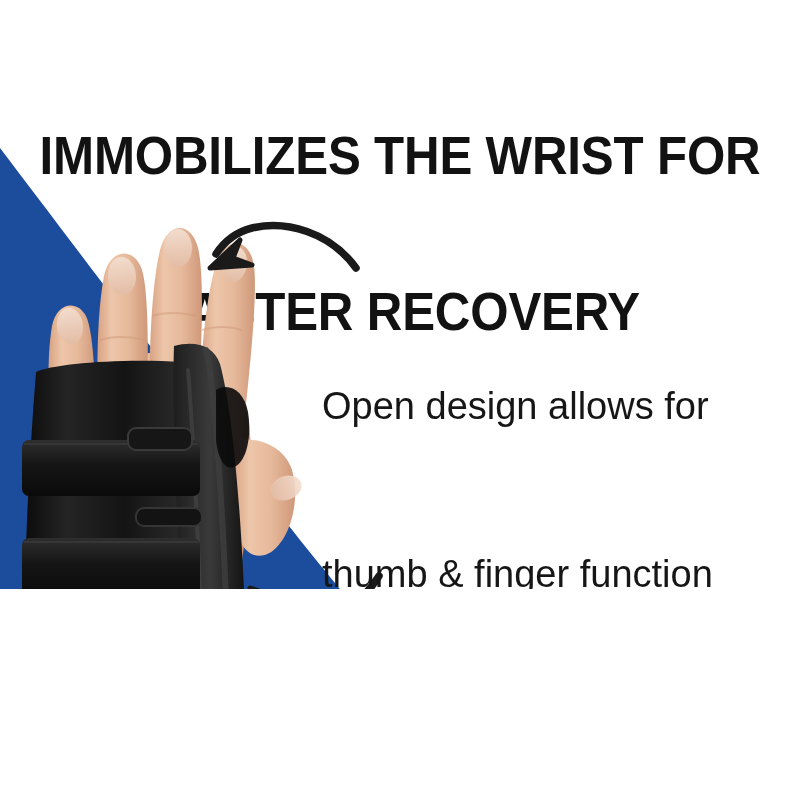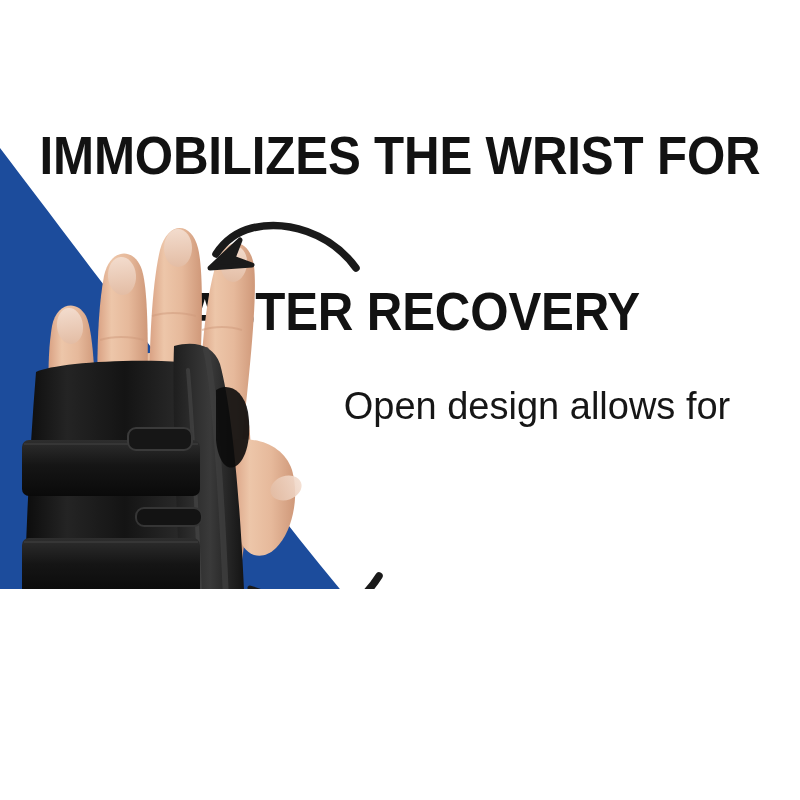--- a/index.html
+++ b/index.html
@@ -40,21 +40,21 @@
   .callout{
     position:absolute;
     color:#161616;
     font-family:"Liberation Sans", sans-serif;
     font-weight:400;
     font-size:38px;
     line-height:56px;
     white-space:pre;
   }
   .callout .c-line{display:block;}
-  #callout-1{left:302px;top:266px;width:470px;text-align:center;}
+  #callout-1{left:322px;top:266px;width:470px;text-align:left;}
   #callout-2{left:342px;top:462px;width:440px;text-align:left;}
 </style>
 </head>
 <body>
 
 <div id="stage">
 
   <svg class="blue-wedge" viewBox="0 0 800 800" aria-hidden="true">
     <defs>
       <clipPath id="stageClip">
@@ -189,18 +189,19 @@
     </g>
 
     <g>
       <path d="M 379,576 C 360,606 330,622 304,620 C 288,618 272,610 262,600" stroke="#1a1a1a" stroke-width="7.5" fill="none" stroke-linecap="round"></path>
       <path d="M 250,588 L 286,600 L 267,606 L 272,626 Z" fill="#1a1a1a" stroke="#1a1a1a" stroke-width="5" stroke-linejoin="round"></path>
     </g>
   </svg>
 
   <div class="callout" id="callout-1">
     <span class="c-line">Open design allows for</span>
+    <span class="c-line">thumb &amp; finger function</span>
   </div>
 
   <div class="callout" id="callout-2">
   </div>
 
 </div>
 
 </body></html>

